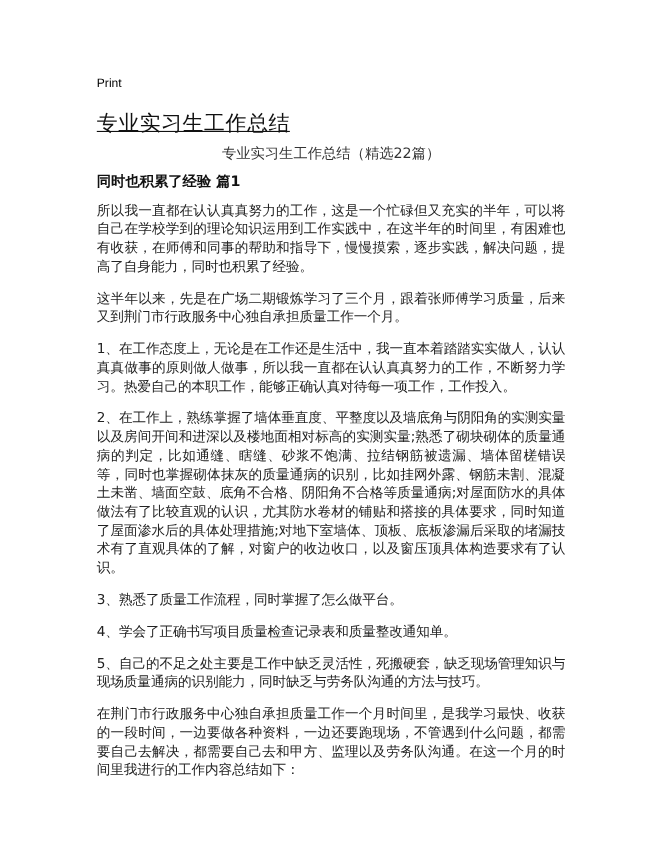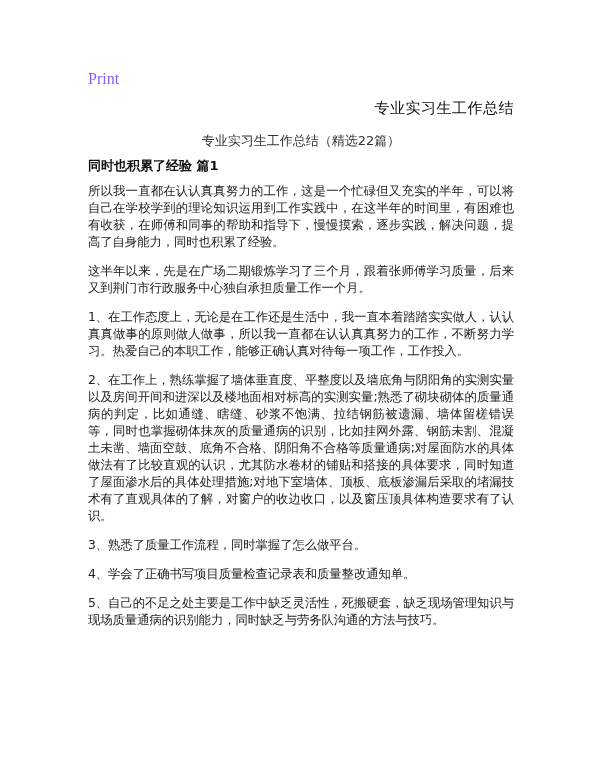--- a/index.html
+++ b/index.html
@@ -1,22 +1,22 @@
 <!DOCTYPE html>
 <html><head>
   <meta charset="utf-8">
   <style>
     html, body { margin: 0; padding: 0; background: #ffffff; }
     body { width: 600px; height: 776px; overflow: hidden; position: relative;
            font-family: "DejaVu Sans", sans-serif; color: #1a1a1a; }
     .page { position: absolute; left: 88px; top: 0; width: 426px; }
-    .print { position: absolute; top: 70px; left: 0; font-family: Liberation Serif, serif;
-             font-size: 16px; color: #8b5cf6; }
-    .title { position: absolute; top: 99px; left: 0; width: 426px; text-align: right;
-             font-size: 15px; font-weight: normal; color: #111; letter-spacing: 0.5px; }
+    .print { position: absolute; top: 70px; left: 0; font-family: Liberation Sans, sans-serif;
+             font-size: 11px; color: #000000; }
+    .title { position: absolute; top: 99px; left: 0; width: 426px; text-align: left;
+             font-size: 19px; font-weight: normal; color: #111; letter-spacing: 0.5px; text-decoration: underline; }
     .content { position: absolute; top: 132px; left: 0; width: 426px; }
     .subtitle { font-size: 13px; line-height: 17px; margin: 0 0 8px 0; color: #333; text-align: center; }
     .h2 { font-size: 13px; font-weight: bold; line-height: 17px; margin: 0 0 8px 0; color: #111; }
     .p { font-size: 12.4px; line-height: 17px; margin: 0 0 12px 0; color: #222;
          text-align: justify; letter-spacing: -0.1px; }
   </style>
 </head>
 <body>
 
 <div class="page">
@@ -26,14 +26,15 @@
   <div class="content">
     <div class="subtitle">专业实习生工作总结（精选22篇）</div>
     <div class="h2">同时也积累了经验 篇1</div>
     <p class="p">所以我一直都在认认真真努力的工作，这是一个忙碌但又充实的半年，可以将自己在学校学到的理论知识运用到工作实践中，在这半年的时间里，有困难也有收获，在师傅和同事的帮助和指导下，慢慢摸索，逐步实践，解决问题，提高了自身能力，同时也积累了经验。</p>
     <p class="p">这半年以来，先是在广场二期锻炼学习了三个月，跟着张师傅学习质量，后来又到荆门市行政服务中心独自承担质量工作一个月。</p>
     <p class="p">1、在工作态度上，无论是在工作还是生活中，我一直本着踏踏实实做人，认认真真做事的原则做人做事，所以我一直都在认认真真努力的工作，不断努力学习。热爱自己的本职工作，能够正确认真对待每一项工作，工作投入。</p>
     <p class="p">2、在工作上，熟练掌握了墙体垂直度、平整度以及墙底角与阴阳角的实测实量以及房间开间和进深以及楼地面相对标高的实测实量;熟悉了砌块砌体的质量通病的判定，比如通缝、瞎缝、砂浆不饱满、拉结钢筋被遗漏、墙体留槎错误等，同时也掌握砌体抹灰的质量通病的识别，比如挂网外露、钢筋未割、混凝土未凿、墙面空鼓、底角不合格、阴阳角不合格等质量通病;对屋面防水的具体做法有了比较直观的认识，尤其防水卷材的铺贴和搭接的具体要求，同时知道了屋面渗水后的具体处理措施;对地下室墙体、顶板、底板渗漏后采取的堵漏技术有了直观具体的了解，对窗户的收边收口，以及窗压顶具体构造要求有了认识。</p>
     <p class="p">3、熟悉了质量工作流程，同时掌握了怎么做平台。</p>
     <p class="p">4、学会了正确书写项目质量检查记录表和质量整改通知单。</p>
     <p class="p">5、自己的不足之处主要是工作中缺乏灵活性，死搬硬套，缺乏现场管理知识与现场质量通病的识别能力，同时缺乏与劳务队沟通的方法与技巧。</p>
+    <p class="p">在荆门市行政服务中心独自承担质量工作一个月时间里，是我学习最快、收获的一段时间，一边要做各种资料，一边还要跑现场，不管遇到什么问题，都需要自己去解决，都需要自己去和甲方、监理以及劳务队沟通。在这一个月的时间里我进行的工作内容总结如下：</p>
   </div>
 </div>
 
 </body></html>

